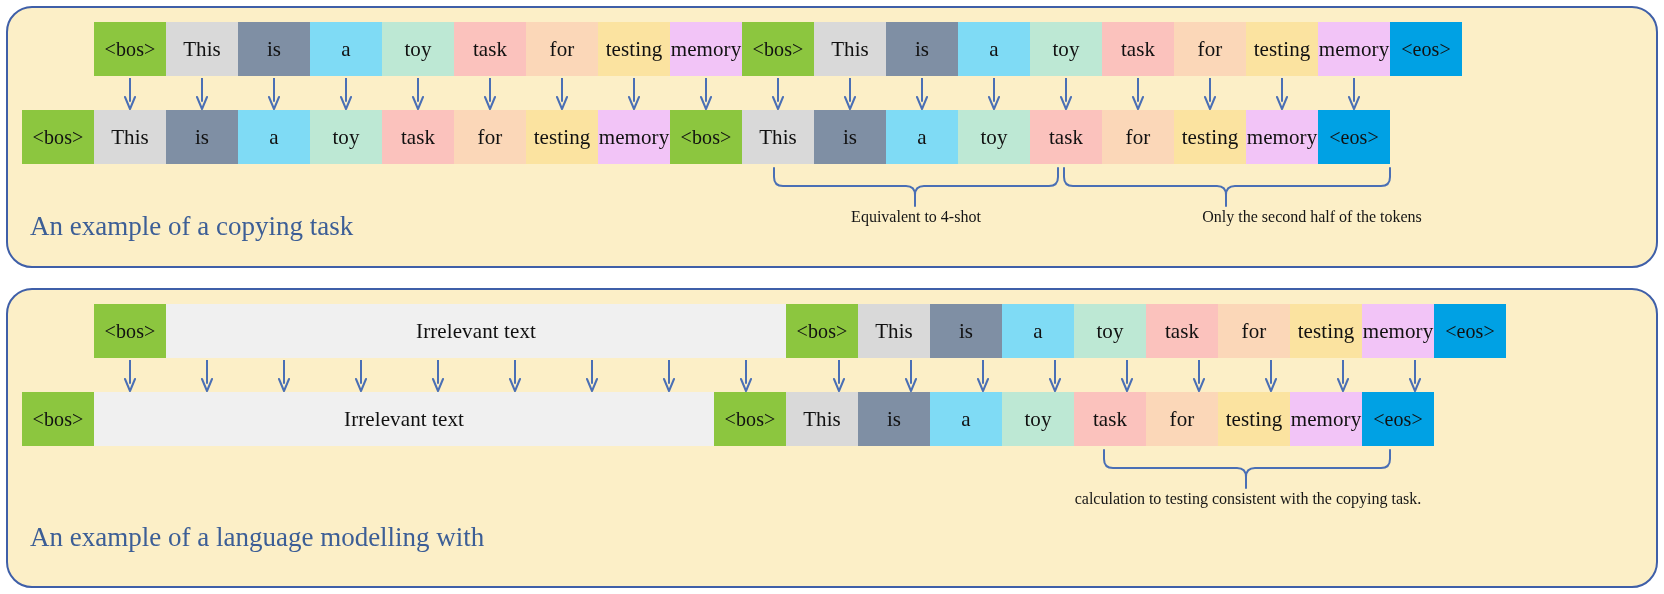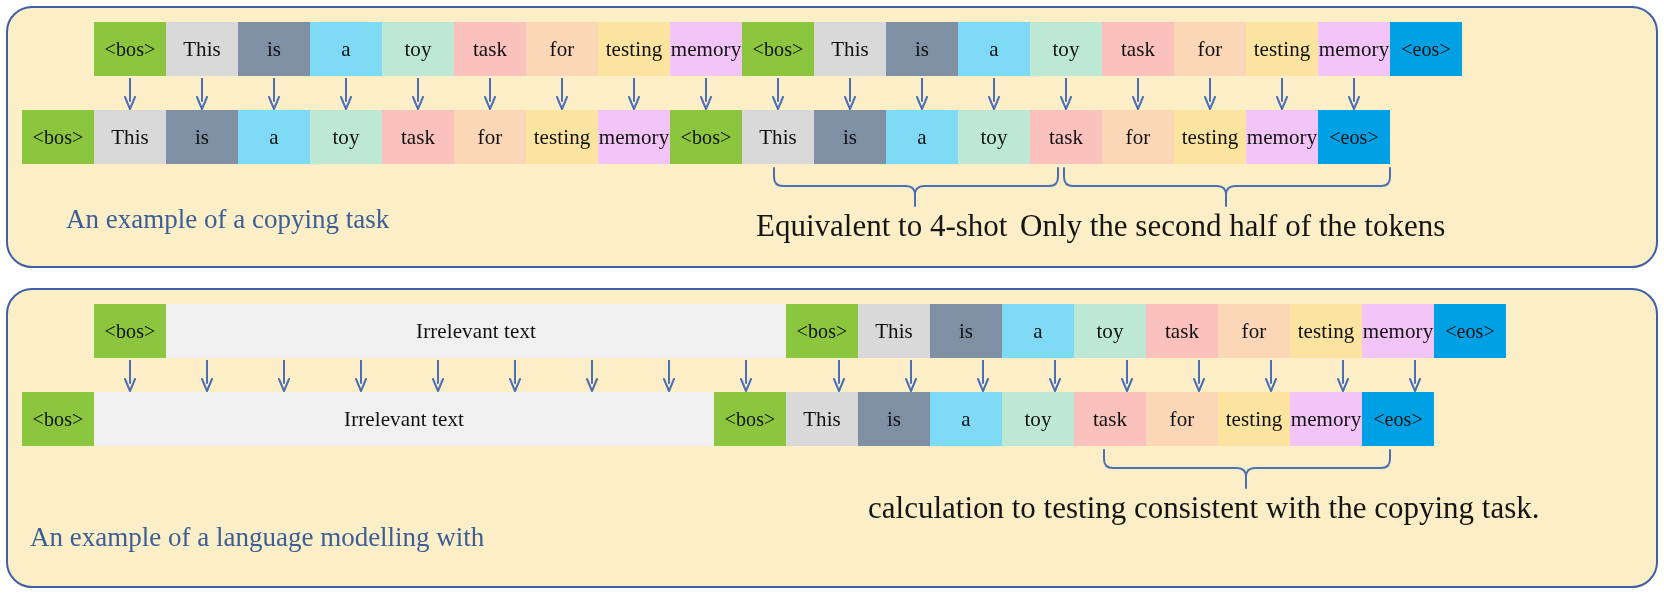--- a/index.html
+++ b/index.html
@@ -40,23 +40,23 @@
   .caption {
     position: absolute;
     color: #3C5E96;
     font-size: 27px;
     white-space: nowrap;
   }
 
   .annot {
     position: absolute;
     color: #151515;
-    font-size: 31px;
+    font-size: 16px;
     line-height: 1.18;
-    text-align: left;
+    text-align: center;
   }
 
   .brace { position: absolute; }
   .brace svg { display: block; }
 </style>
 </head>
 <body>
 
 <div id="root">
 
@@ -137,25 +137,25 @@
     <div class="brace" id="copy-brace-2" style="left: 1054px; top: 158px;">
         <svg width="332" height="44">
           <path d="M 2 2 L 2 11 Q 2 20 11 20 L 155 20 Q 164 20 164 29 L 164 40 M 164 29 Q 164 20 173 20 L 319 20 Q 328 20 328 11 L 328 2" stroke="#4A6FB5" stroke-width="2" fill="none" stroke-linecap="round"></path>
         </svg>
       </div>
 
     <div class="annot" id="copy-annot-1" style="left: 748px; top: 200px; width: 320px;">
       <div>Equivalent to 4-shot</div>
     </div>
 
-    <div class="annot" id="copy-annot-2" style="left: 1012px; top: 200px; width: 440px;">
+    <div class="annot" id="copy-annot-2" style="left: 1084px; top: 200px; width: 440px;">
       <div>Only the second half of the tokens</div>
     </div>
 
-    <div class="caption" id="copy-caption" style="left: 22px; top: 196px; margin-left: 36px;">An example of a copying task</div>
+    <div class="caption" id="copy-caption" style="left: 22px; top: 203px;">An example of a copying task</div>
   </div>
 
   <div class="panel" id="panel-lm">
 
     <div class="tokenrow" id="lm-in" style="left: 86px; top: 14px;">
         <div class="tok bos" style="width: 72px; background: rgb(140, 198, 63);">&lt;bos&gt;</div>
         <div class="tok" style="width: 620px; background: rgb(240, 240, 240);">Irrelevant text</div>
         <div class="tok bos" style="width: 72px; background: rgb(140, 198, 63);">&lt;bos&gt;</div>
         <div class="tok" style="width: 72px; background: rgb(217, 217, 217);">This</div>
         <div class="tok" style="width: 72px; background: rgb(127, 143, 164);">is</div>

